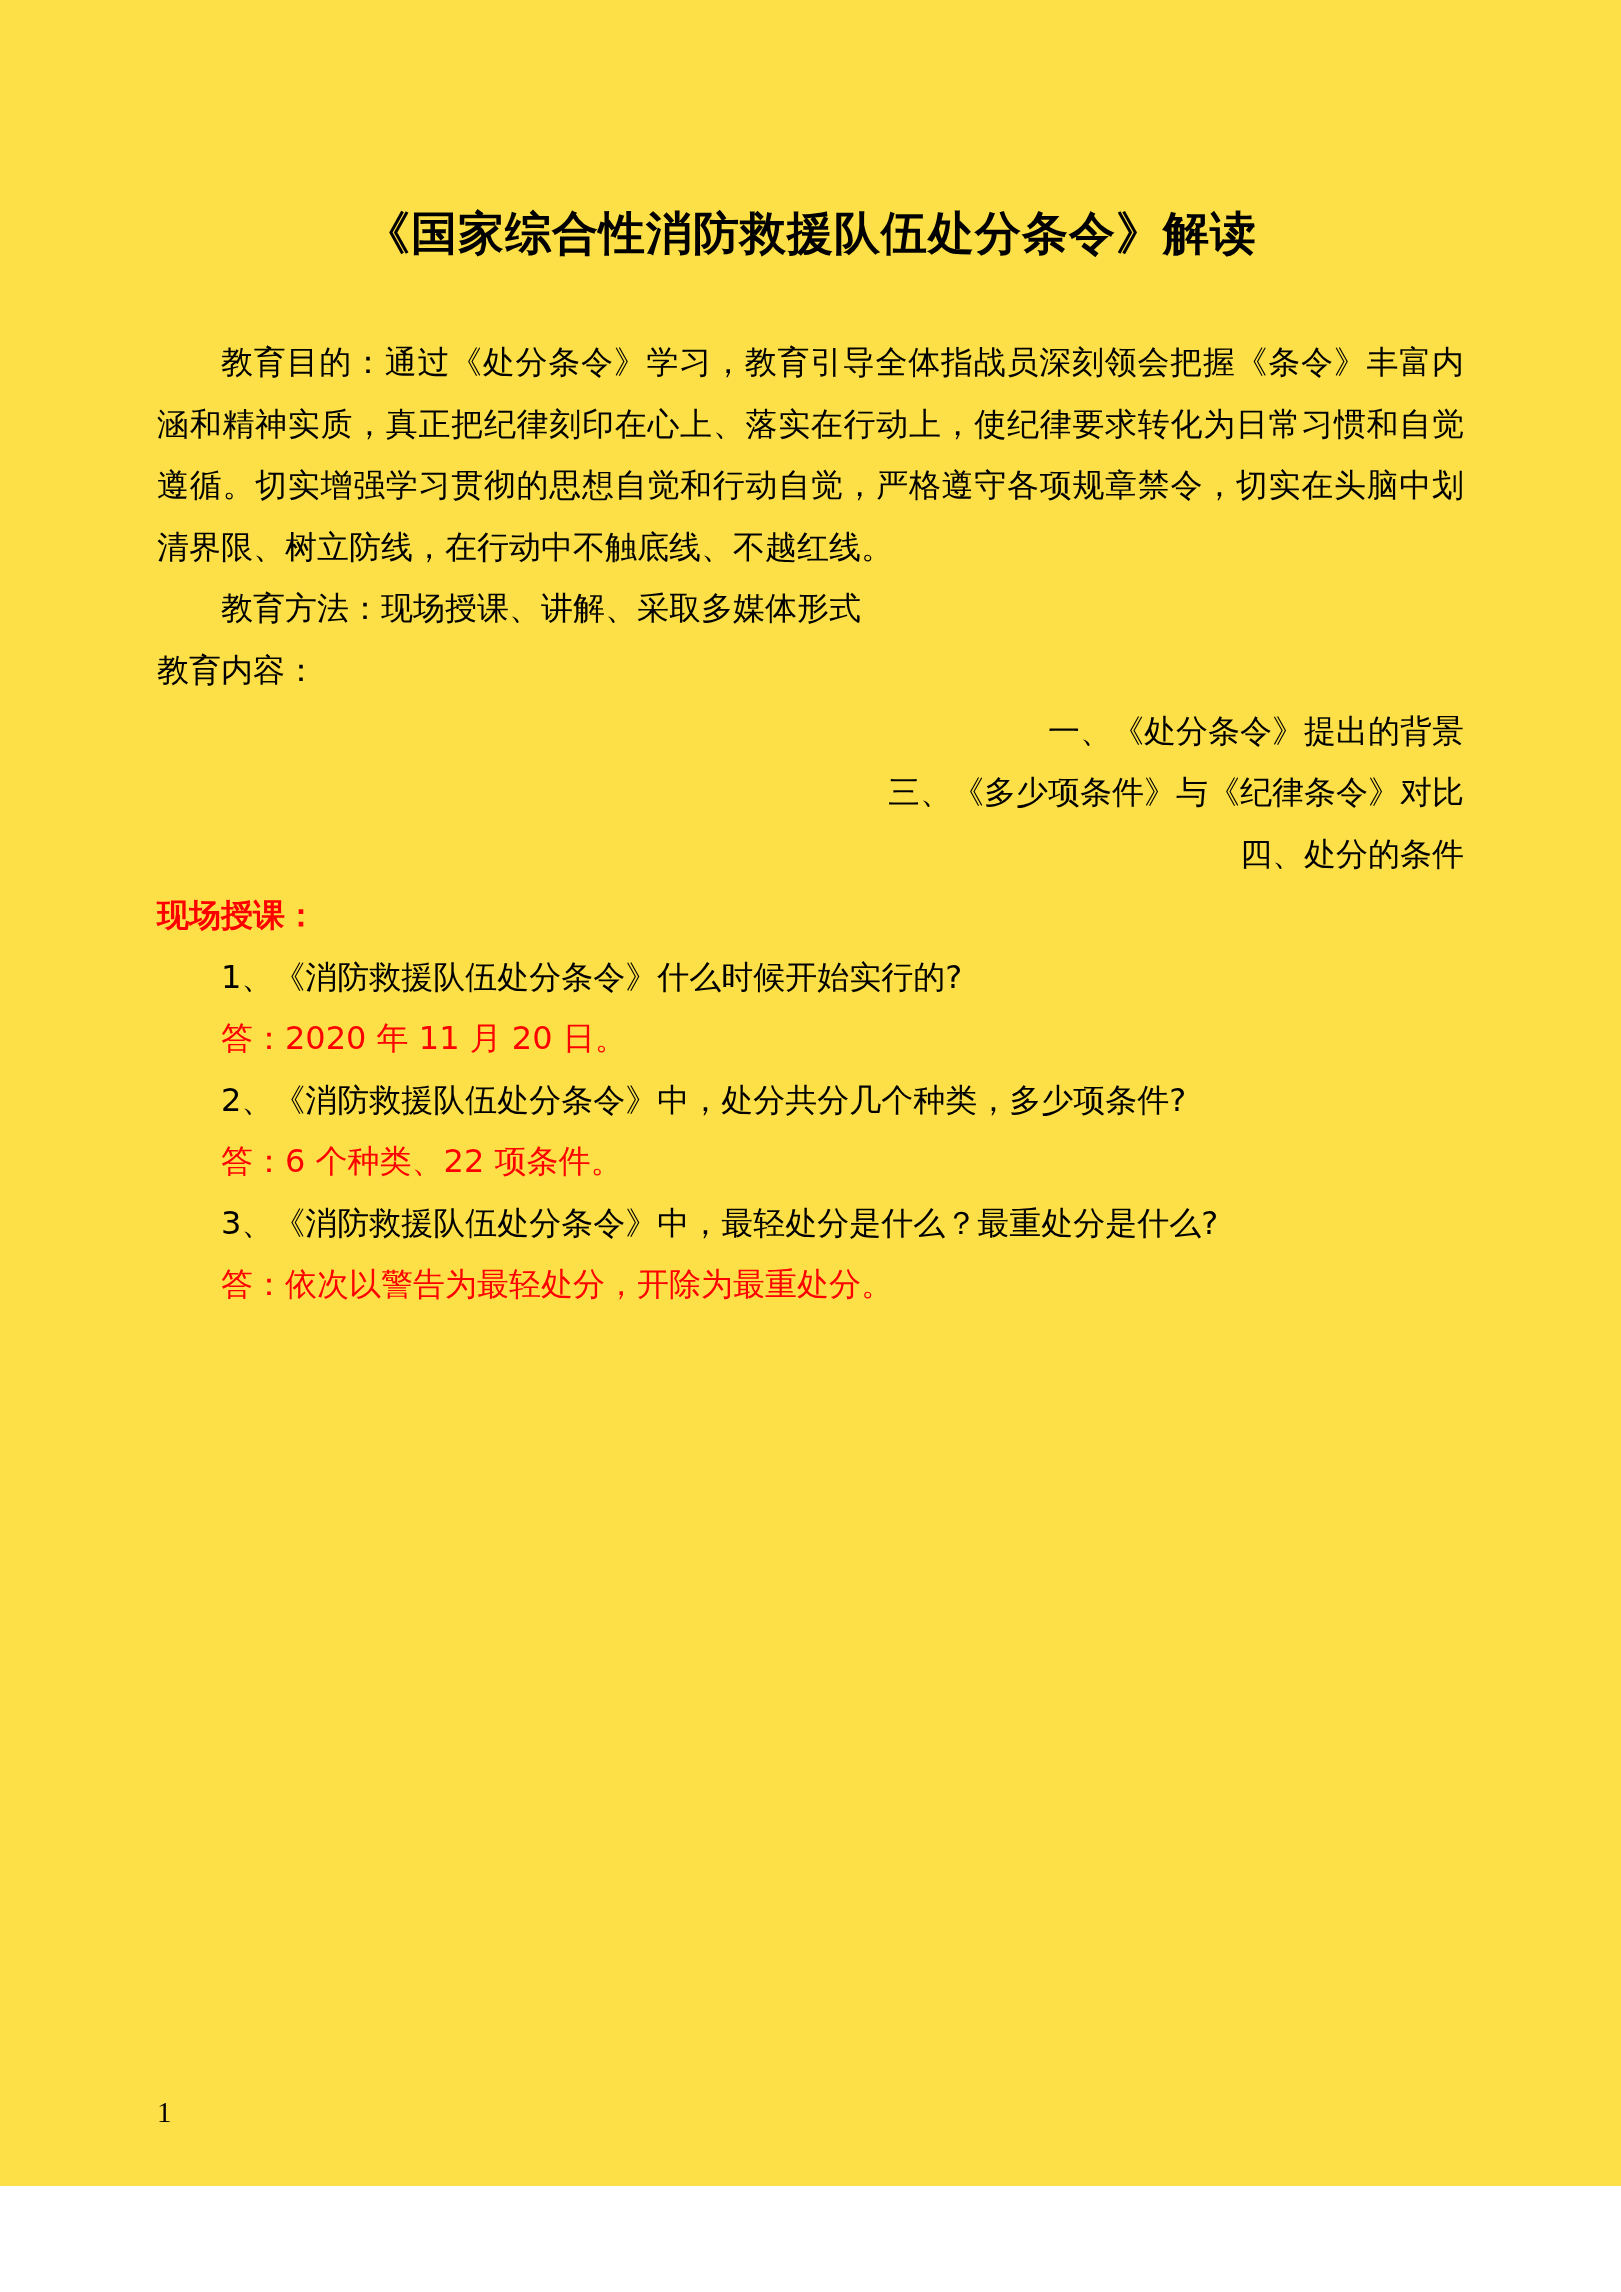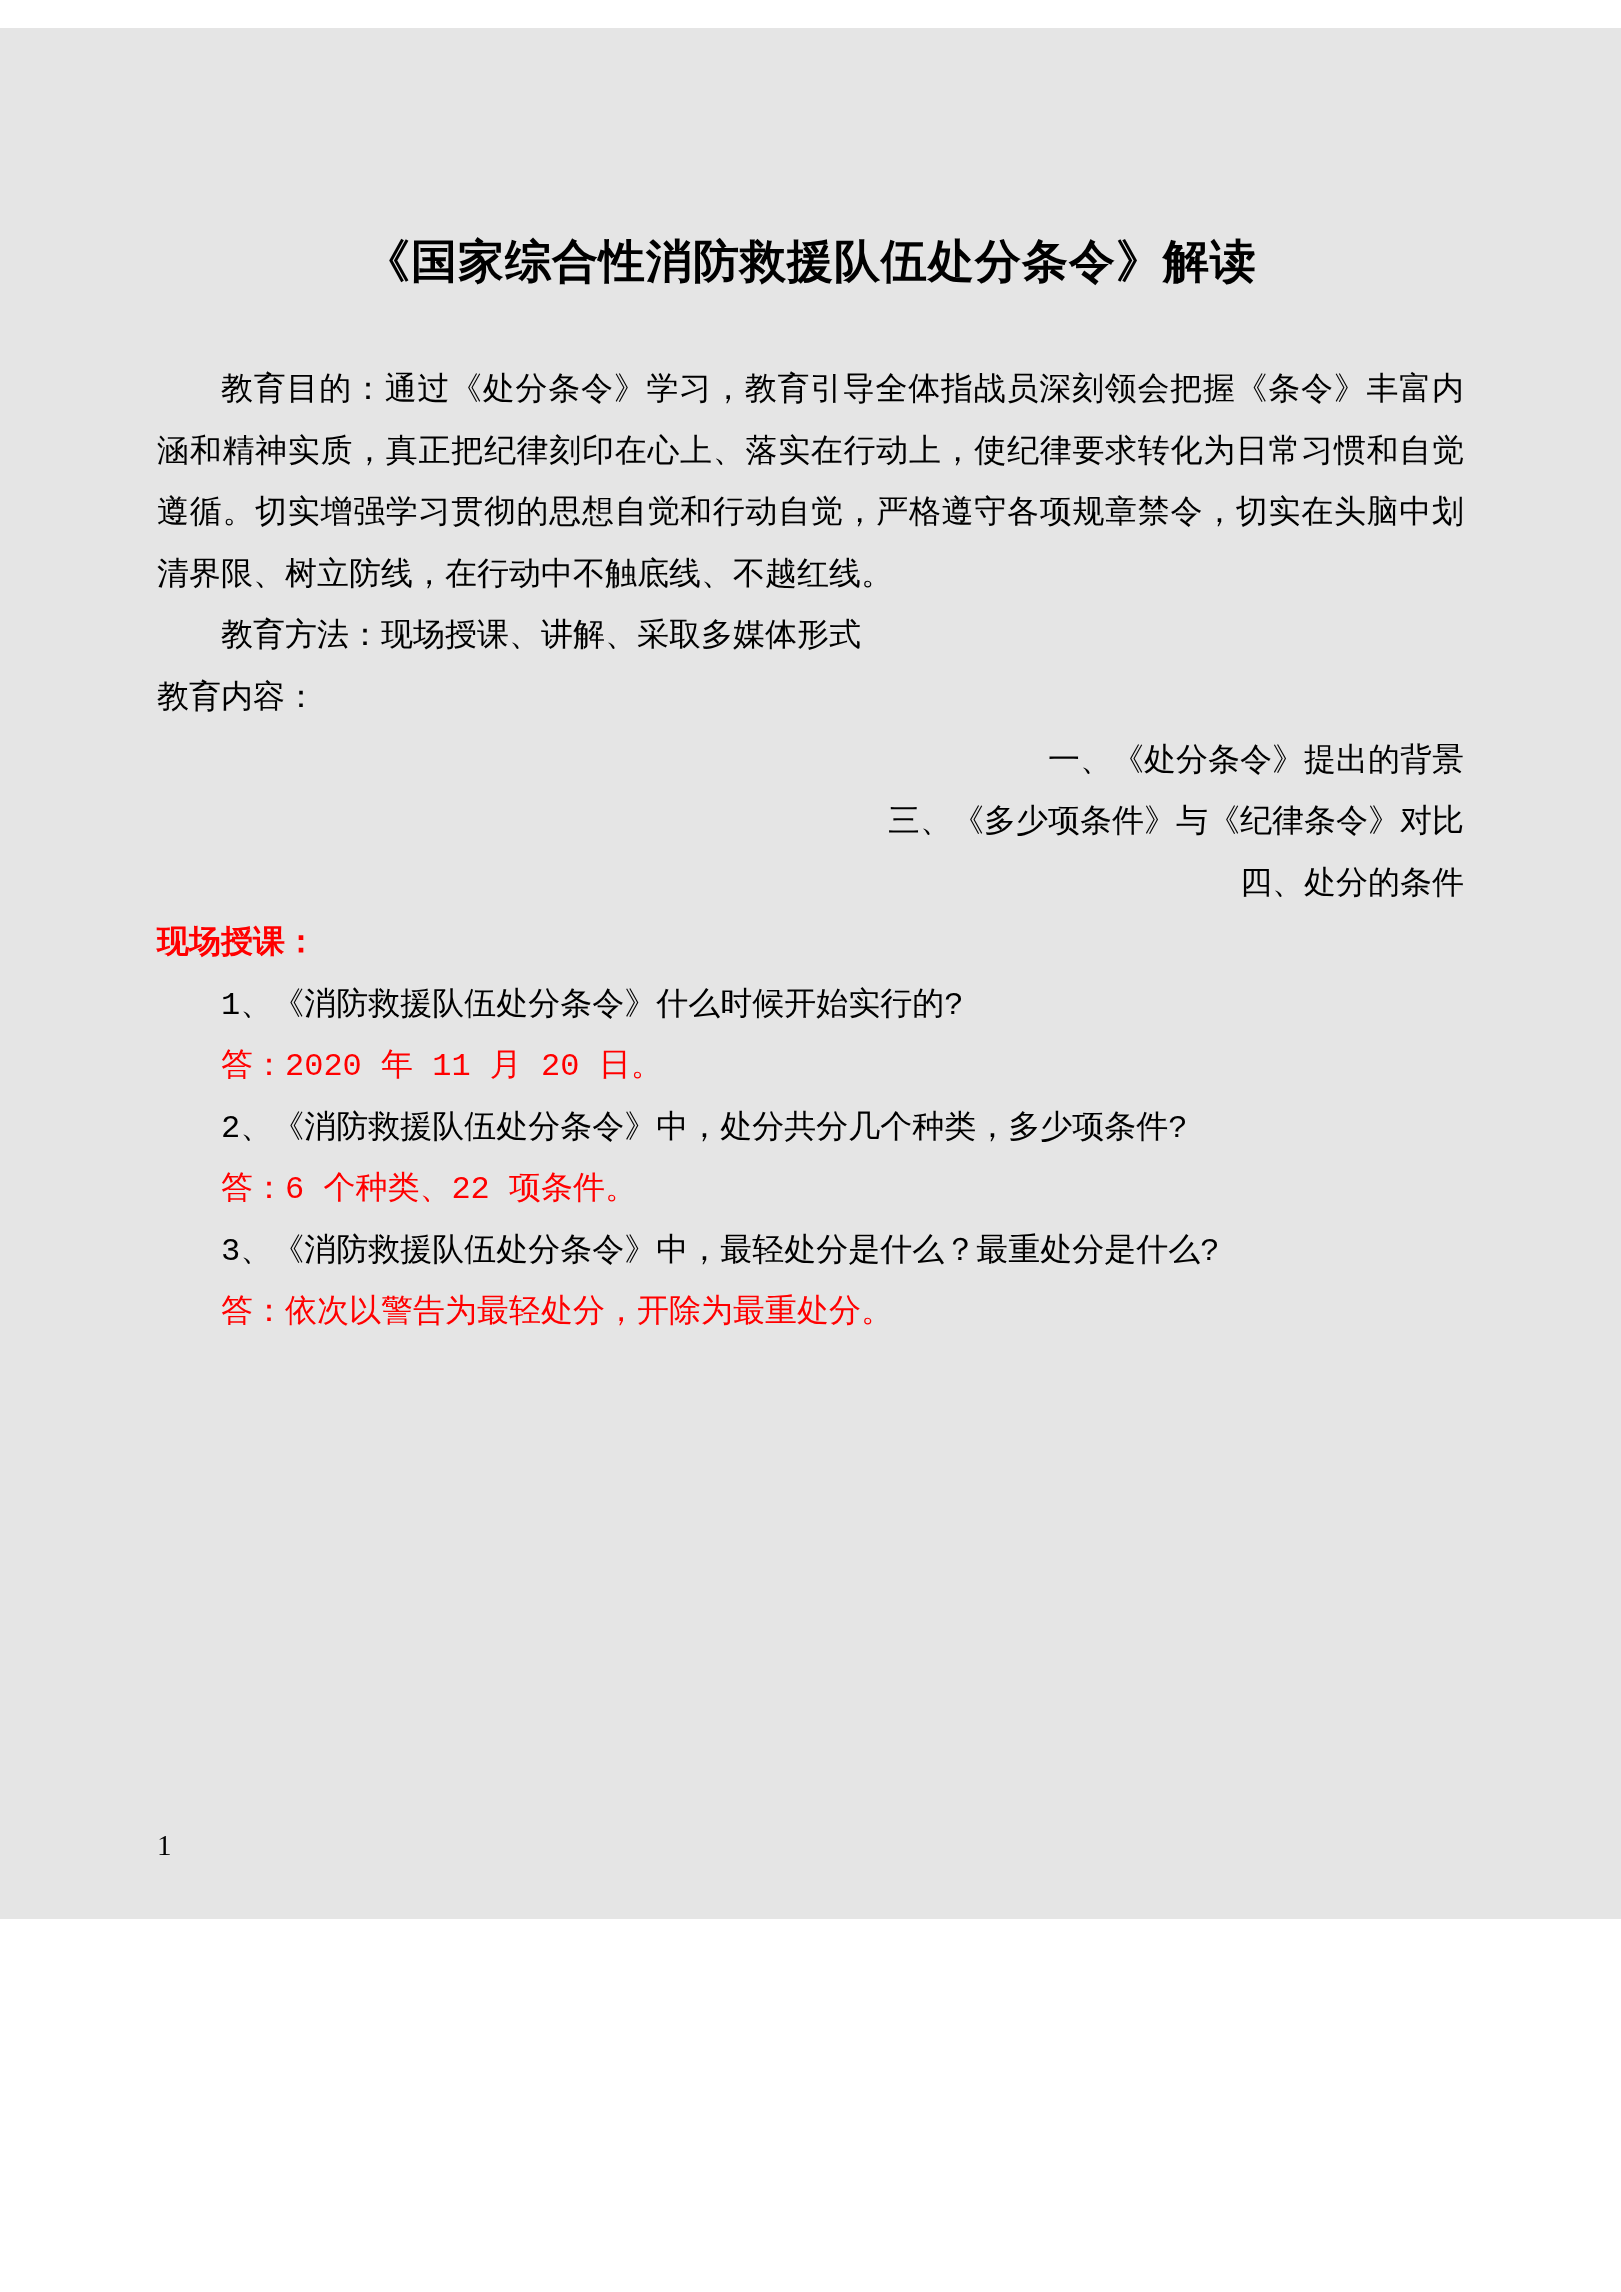--- a/index.html
+++ b/index.html
@@ -3,47 +3,45 @@
 <meta charset="utf-8">
 <style>
   html, body {
     margin: 0;
     padding: 0;
     background: #ffffff;
   }
   .page {
     position: relative;
     width: 1621px;
-    height: 1891px;
-    background: #e5e5e5;
+    height: 2186px;
+    background: #fde047;
     font-family: "DejaVu Sans", "Liberation Sans", sans-serif;
     color: #000000;
     box-sizing: border-box;
     padding: 147px 157px 59px 157px;
     overflow: hidden;
-    margin-top: 28px;
   }
   .doc-title {
     font-size: 46px;
     font-weight: bold;
     text-align: center;
     letter-spacing: 1px;
     margin: 54px 0 0 0;
     line-height: 1.4;
   }
   .body-block {
     margin-top: 67px;
     font-size: 32px;
     line-height: 1.92;
   }
   p.para {
     margin: 0;
     text-align: justify;
     text-justify: inter-ideograph;
-    font-family: Liberation Mono, monospace;
   }
   p.indent {
     text-indent: 2em;
   }
   p.noindent {
     text-indent: 0;
   }
   .list-item {
     margin: 0;
     padding-left: 4em;

